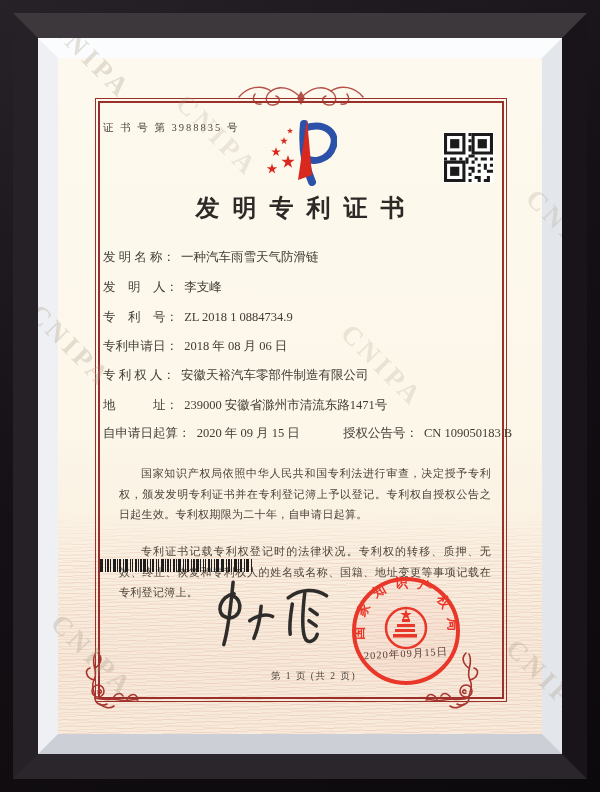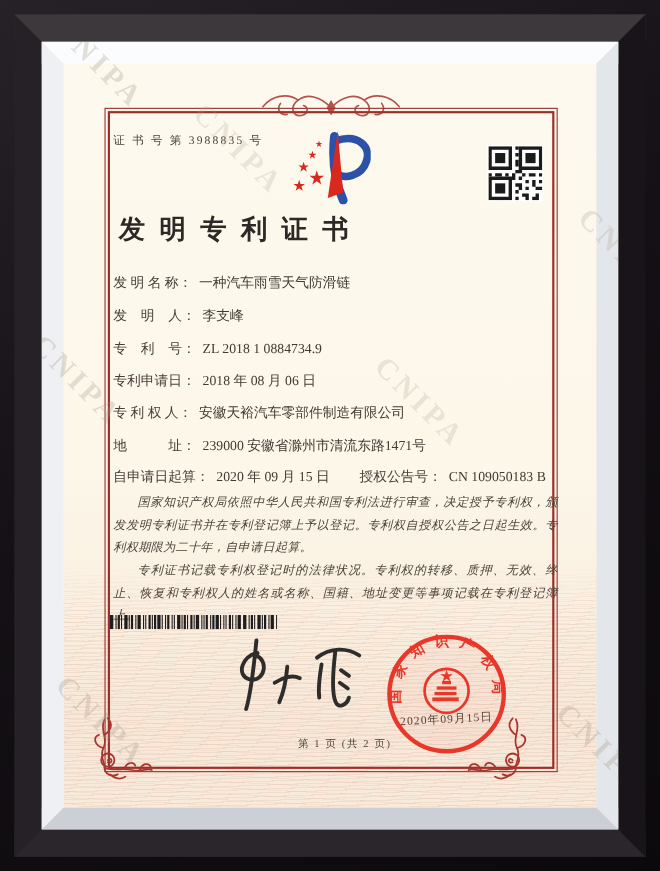--- a/index.html
+++ b/index.html
@@ -25,30 +25,30 @@
   .wm{position:absolute;font-weight:bold;font-size:27px;letter-spacing:4px;
     color:rgba(168,156,136,.30);transform:rotate(45deg);white-space:nowrap;}
   
   .cert-border{position:absolute;left:37px;top:40px;width:410px;height:602px;border:1px solid #9b2f2a;}
   .cert-border::before{content:"";position:absolute;inset:2px;border:2px solid #9b2f2a;}
   .ornament{position:absolute;pointer-events:none;}
   
   .cert-number{position:absolute;left:45px;top:63px;font-size:10.5px;letter-spacing:2px;color:#4c443c;}
   .logo{position:absolute;left:194px;top:58px;width:85px;height:70px;}
   .qr{position:absolute;left:385px;top:74px;width:49px;height:49px;background:#fff;padding:1px;}
-  .title{position:absolute;left:37px;top:134px;width:410px;
+  .title{position:absolute;left:37px;top:134px;width:410px;text-align:center;
     font-size:24px;font-weight:bold;letter-spacing:13px;text-indent:13px;color:#2e2926;}
   .fields{position:absolute;left:45px;top:0;width:402px;}
   .frow{position:absolute;left:0;font-size:12.5px;color:#45403a;white-space:nowrap;}
   .frow .lab{display:inline-block;color:#45403a;}
   .frow .val{margin-left:3px;color:#403a33;}
-  .frow .val2lab{margin-left:24px;}
+  .frow .val2lab{margin-left:40px;}
   .paras{position:absolute;left:45px;top:389px;width:404px;font-size:11px;line-height:1.88;
     letter-spacing:.3px;color:#4c443a;text-align:justify;}
-  .paras p{margin:0;text-indent:2em;font-style:italic;}
+  .paras p{margin:16px;text-indent:2em;}
   .barcode{position:absolute;left:42px;top:501px;width:152px;height:13px;}
   .issuer{position:absolute;left:54px;top:546px;font-size:13px;letter-spacing:3px;
     line-height:1.95;color:#33302c;}
   .signature{position:absolute;left:145px;top:520px;width:135px;height:75px;}
   .seal{position:absolute;left:292px;top:517px;width:112px;height:112px;z-index:20;}
   .seal-date{position:absolute;left:286px;top:589px;width:124px;text-align:center;z-index:21;
     font-size:10.5px;letter-spacing:1px;color:#5a4036;transform:rotate(-3deg);}
   .page-indicator{position:absolute;left:37px;top:612px;width:437px;text-align:center;
     font-size:9.5px;letter-spacing:1.5px;color:#4c443a;}
   .footer-note{position:absolute;left:0;top:649px;width:100%;text-align:center;

